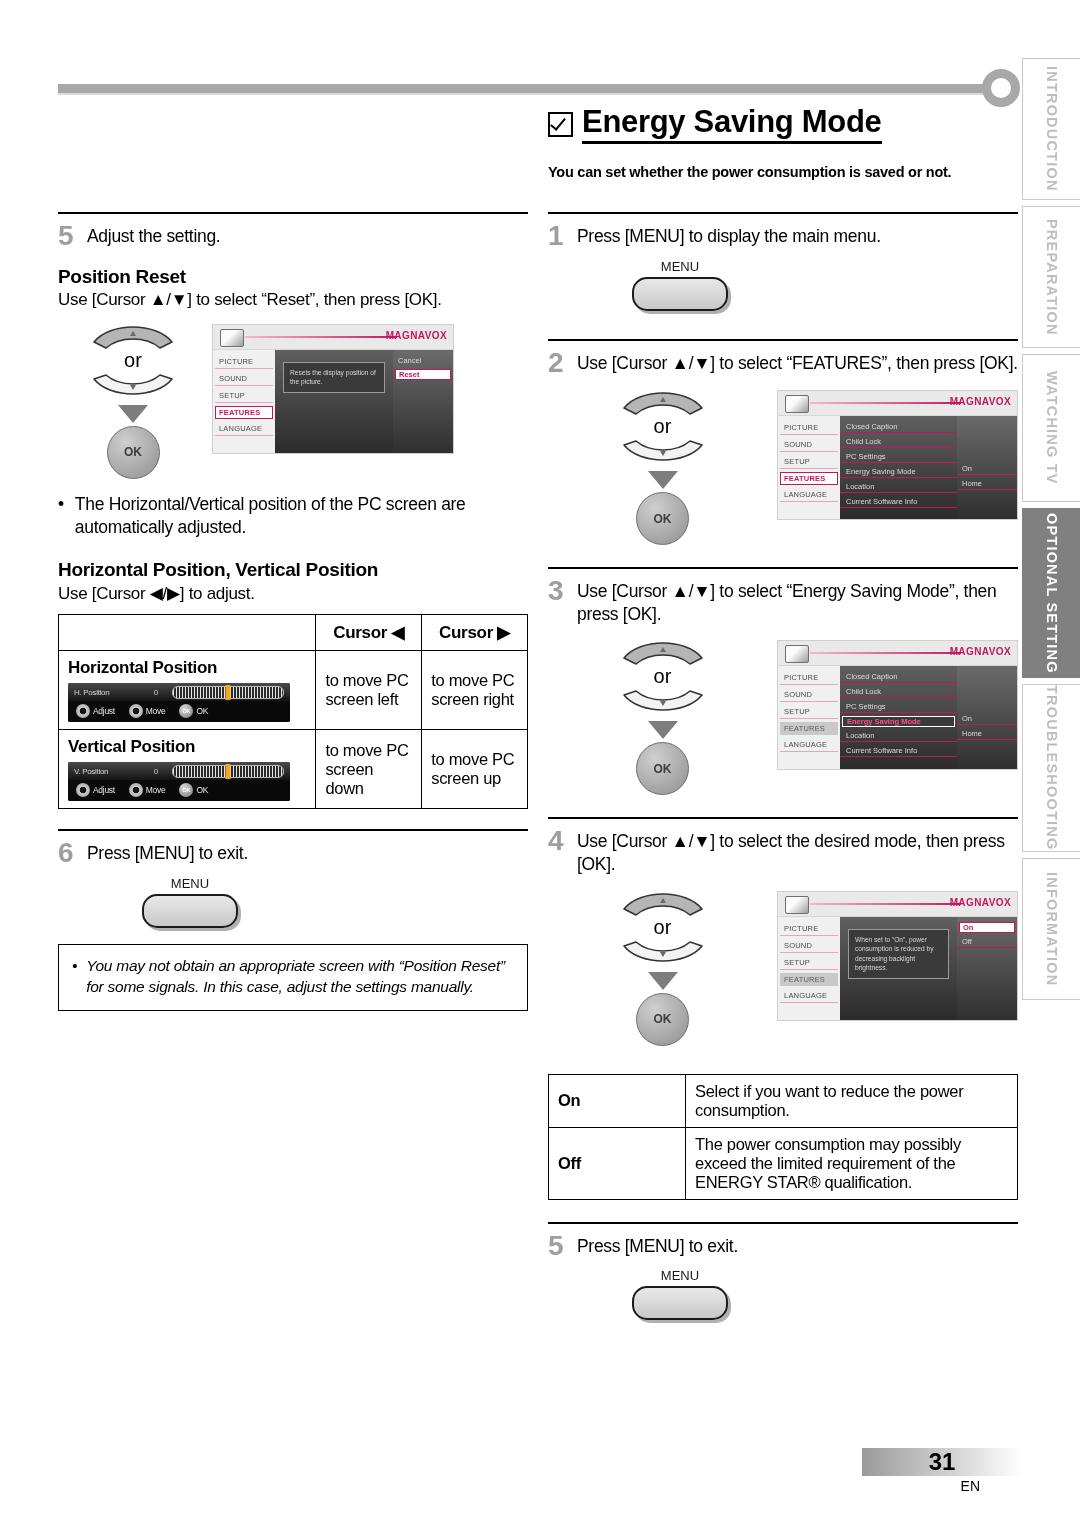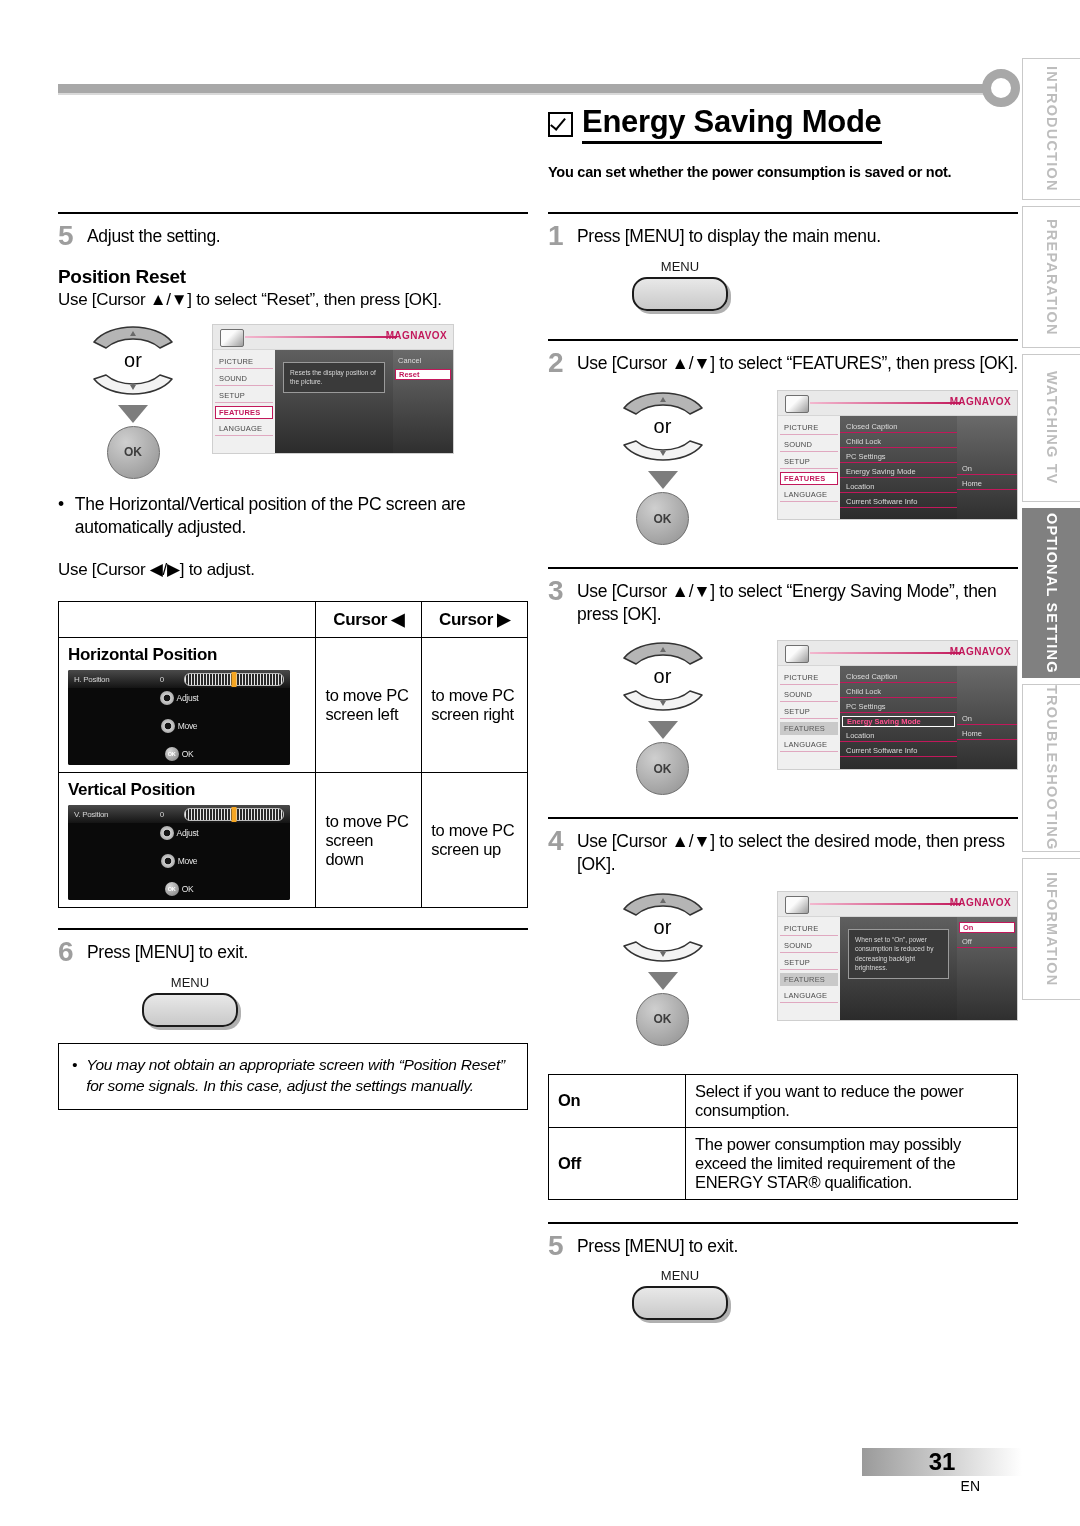--- a/index.html
+++ b/index.html
@@ -239,40 +239,40 @@
   }
   table.grid th { font-weight: bold; text-align: center; font-size: 17px; }
 
   .pos-label { font-size: 17px; font-weight: bold; margin-bottom: 5px; letter-spacing: -0.3px; }
 
   
   .slider-box {
     background: #111; width: 222px; border-radius: 2px; overflow: hidden;
   }
   .slider-top {
-    display: flex; align-items: center; gap: 20px;
+    display: flex; align-items: center; gap: 14px;
     padding: 3px 6px 2px 6px;
     background: linear-gradient(180deg,#4a4a4a,#141414);
   }
   .slider-top .nm { font-size: 8px; color: #d4d4d4; width: 58px; }
   .slider-top .vl { font-size: 8px; color: #d4d4d4; width: 12px; text-align: right; }
   .slider-bar {
     flex: 1; height: 11px; border-radius: 6px;
     border: 1px solid #bdbdbd;
     background: repeating-linear-gradient(90deg,#e8e8e8 0 1.5px, #2a2a2a 1.5px 3px);
     position: relative;
   }
   .slider-knob {
     position: absolute; left: 50%; top: -2px;
     width: 5px; height: 15px; background: #f5a623;
     transform: translateX(-50%);
   }
   .slider-bottom {
     display: flex; align-items: center; gap: 14px;
-    padding: 3px 8px 4px 8px; background: #0a0a0a; flex-direction: column;
+    padding: 3px 8px 4px 8px; background: #0a0a0a;
   }
   .hint { display: flex; align-items: center; gap: 3px; }
   .hint .ring {
     width: 14px; height: 14px; border-radius: 50%;
     background: radial-gradient(circle,#151515 34%, #cfcfcf 36%, #8a8a8a 100%);
     flex: none;
   }
   .hint .ring.ok {
     background: radial-gradient(circle at 35% 30%,#d8d8d8,#7a7a7a);
     display: flex; align-items: center; justify-content: center;
@@ -398,23 +398,24 @@
       </div>
     </div>
 
     <div class="bullet" style="margin-top:14px;">
       <span class="dot">•</span>
       <span>The Horizontal/Vertical position of the PC screen are automatically adjusted.</span>
     </div>
   </div>
 
   <div style="margin-top:20px">
+    <div class="sec-head" style="margin-top:0">Horizontal Position, Vertical Position</div>
     <div class="sec-sub">Use [Cursor ◀/▶] to adjust.</div>
 
-    <table class="grid" style="margin-top:21px">
+    <table class="grid" style="margin-top:10px">
       <tbody>
           <tr>
         <th style="width:250px"></th>
         <th style="width:110px">Cursor ◀</th>
         <th style="width:110px">Cursor ▶</th>
       </tr>
       <tr>
         <td>
           <div class="pos-label">Horizontal Position</div>
           <div class="slider-box">

